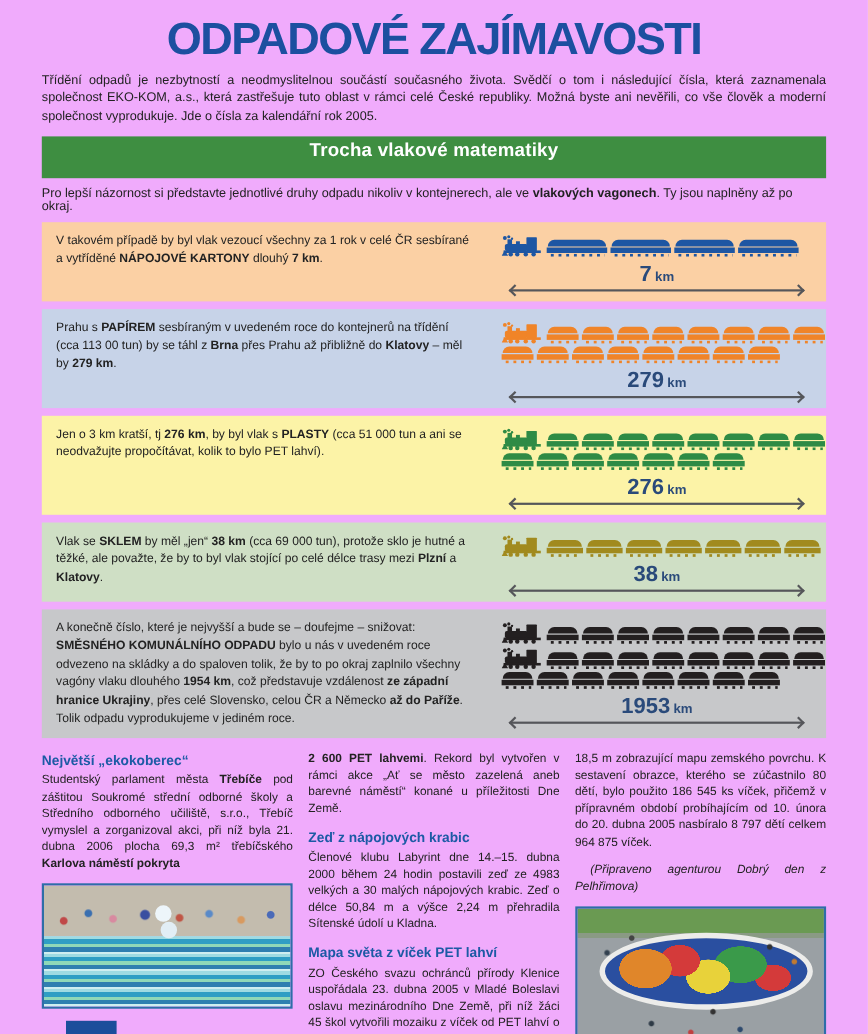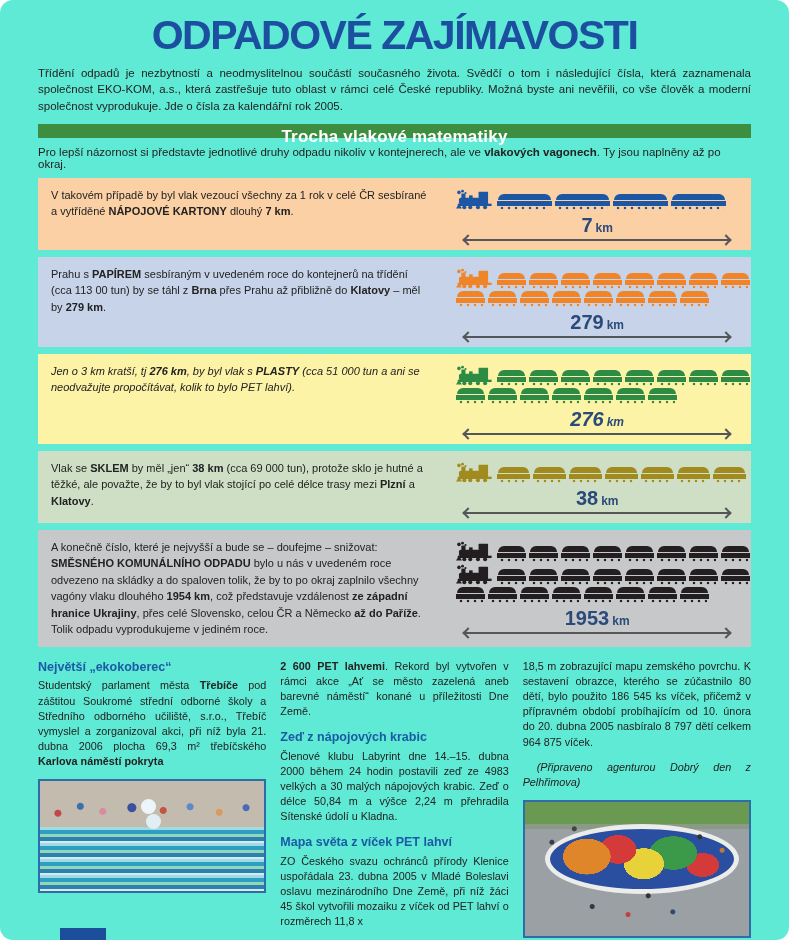--- a/index.html
+++ b/index.html
@@ -1,24 +1,24 @@
 <!DOCTYPE html>
 <html lang="cs"><head>
 <meta charset="utf-8">
 <style>
   html,body{margin:0;padding:0;background:#fff;}
-  .page{width:789px;height:940px;position:relative;background:#5eead4;
-        font-family:"Liberation Sans",sans-serif;color:#222;overflow:hidden;border-radius:13px;}
+  .page{width:789px;height:940px;position:relative;background:#f0abfc;
+        font-family:"Liberation Sans",sans-serif;color:#222;overflow:hidden;}
   .content{padding:0 38px;}
 
   h1.title{margin:12px 0 4px;text-align:center;font-size:41px;font-weight:bold;
            letter-spacing:-1.5px;color:#1c4fa0;}
   .intro{font-size:11.5px;line-height:1.42;text-align:justify;margin:6px 0 10px;}
 
-  .bar{height:14px;line-height:26px;text-align:center;color:#fff;font-weight:bold;
+  .bar{height:38px;line-height:26px;text-align:center;color:#fff;font-weight:bold;
        font-size:17px;letter-spacing:0.2px;}
   .bar.green{background:#3e8e41;}
   .bar.blue{background:#1b4e9b;}
   .lead{font-size:11.5px;margin:8px 0;}
 
   
   .band{display:flex;justify-content:space-between;align-items:flex-start;
         padding:9px 13px;margin-bottom:7px;}
   .band-text{width:55%;font-size:11px;line-height:1.5;}
   .train-area{width:41%;display:flex;flex-direction:column;padding-top:2px;}
@@ -251,21 +251,21 @@
                 <span class="box"></span>
                 <span class="axle"></span>
               </span>
             </div>
             <div class="measure">
               <div class="dist"><span class="num">279</span><span class="unit">km</span></div>
               <div class="arrow"></div>
             </div>
           </div>
         </div>
-        <div class="band" style="background: rgb(252, 243, 167); font-style: italic; --tc: #2e8b45;">
+        <div class="band" style="background: rgb(252, 243, 167); --tc: #2e8b45;">
           <div class="band-text"><span>Jen o 3 km kratší, tj </span><b>276 km</b><span>, by byl vlak s </span><b>PLASTY</b><span> (cca 51 000 tun a ani se neodvažujte propočítávat, kolik to bylo PET lahví).</span></div>
           <div class="train-area">
             <div class="train-row">
               <span class="loco">
                 <svg viewBox="0 0 64 34">
                   <circle cx="5" cy="5" r="3"></circle>
                   <circle cx="11" cy="3" r="2.4"></circle>
                   <circle cx="16" cy="6" r="1.8"></circle>
                   <rect x="9" y="7" width="7" height="10"></rect>
                   <rect x="22" y="10" width="6" height="6"></rect>

